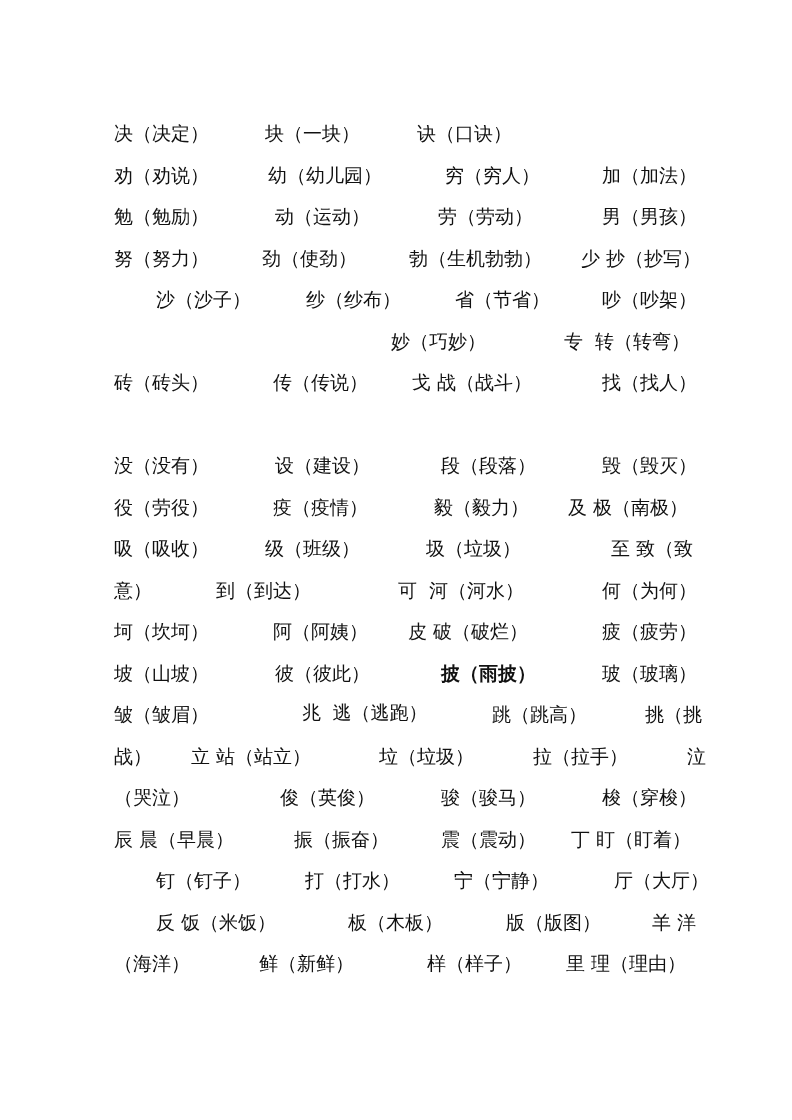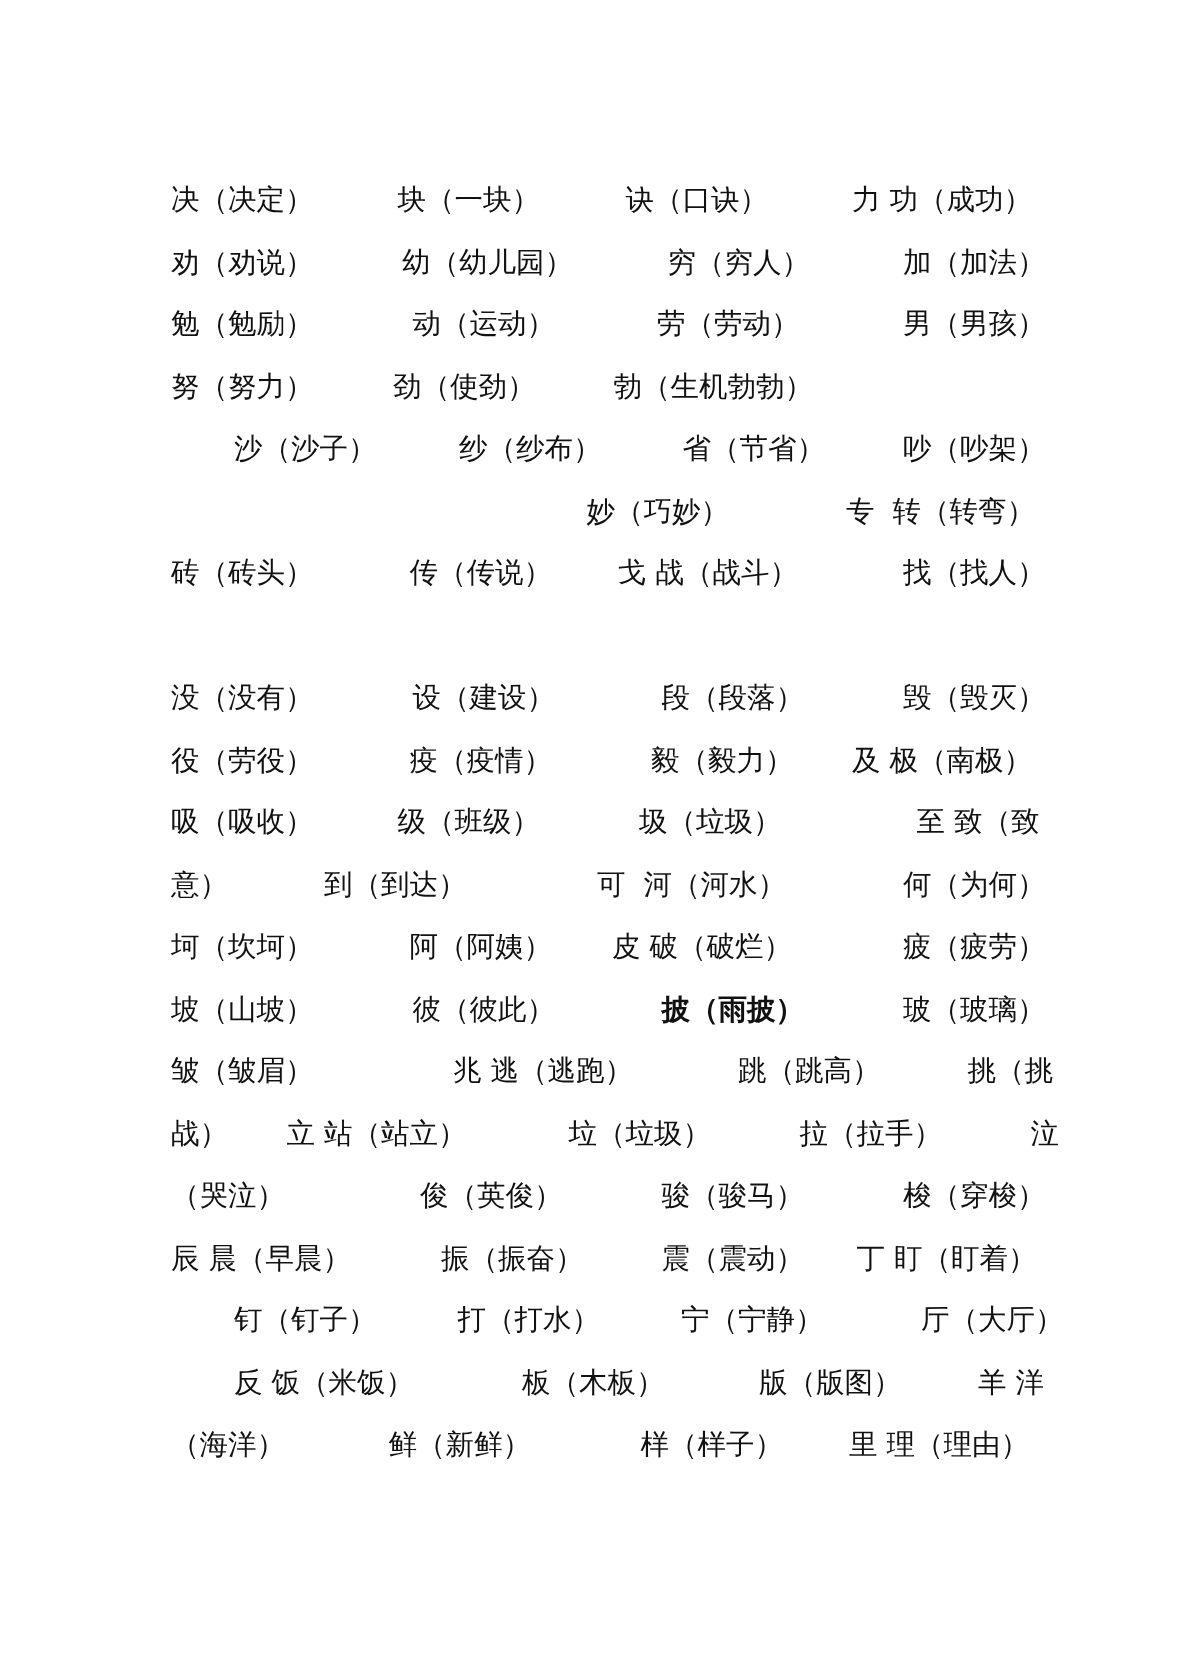--- a/index.html
+++ b/index.html
@@ -11,33 +11,33 @@
     position: absolute; left: 11px; width: 792px; height: 30px;
     font-family: "DejaVu Serif", "Liberation Serif", serif;
     font-size: 19px; color: #111; white-space: pre;
   }
   .seg { position: absolute; top: 0; line-height: 30px; }
 </style>
 </head>
 <body>
 
 <div class="page" id="page">
-    <div class="line" style="top: 118px;"><span class="seg" style="left: 103px;">决（决定）</span><span class="seg" style="left: 254px;">块（一块）</span><span class="seg" style="left: 406px;">诀（口诀）</span><span class="seg" style="left: 557px;">力 功（成功）</span></div>
+    <div class="line" style="top: 118px;"><span class="seg" style="left: 103px;">决（决定）</span><span class="seg" style="left: 254px;">块（一块）</span><span class="seg" style="left: 406px;">诀（口诀）</span></div>
     <div class="line" style="top: 160px;"><span class="seg" style="left: 103px;">劝（劝说）</span><span class="seg" style="left: 257px;">幼（幼儿园）</span><span class="seg" style="left: 434px;">穷（穷人）</span><span class="seg" style="left: 591px;">加（加法）</span></div>
     <div class="line" style="top: 201px;"><span class="seg" style="left: 103px; text-align: right;">勉（勉励）</span><span class="seg" style="left: 264px;">动（运动）</span><span class="seg" style="left: 427px;">劳（劳动）</span><span class="seg" style="left: 591px;">男（男孩）</span></div>
-    <div class="line" style="top: 243px;"><span class="seg" style="left: 103px;">努（努力）</span><span class="seg" style="left: 251px;">劲（使劲）</span><span class="seg" style="left: 398px;">勃（生机勃勃）</span></div>
+    <div class="line" style="top: 243px;"><span class="seg" style="left: 103px;">努（努力）</span><span class="seg" style="left: 251px;">劲（使劲）</span><span class="seg" style="left: 398px;">勃（生机勃勃）</span><span class="seg" style="left: 570px;">少 抄（抄写）</span></div>
     <div class="line" style="top: 284px;"><span class="seg" style="left: 145px;">沙（沙子）</span><span class="seg" style="left: 295px;">纱（纱布）</span><span class="seg" style="left: 444px;">省（节省）</span><span class="seg" style="left: 591px;">吵（吵架）</span></div>
     <div class="line" style="top: 326px;"><span class="seg" style="left: 380px;">妙（巧妙）</span><span class="seg" style="left: 553px;">专  转（转弯）</span></div>
     <div class="line" style="top: 367px;"><span class="seg" style="left: 103px;">砖（砖头）</span><span class="seg" style="left: 262px;">传（传说）</span><span class="seg" style="left: 401px;">戈 战（战斗）</span><span class="seg" style="left: 591px;">找（找人）</span></div>
     <div class="line" style="top: 450px;"><span class="seg" style="left: 103px;">没（没有）</span><span class="seg" style="left: 264px;">设（建设）</span><span class="seg" style="left: 430px;">段（段落）</span><span class="seg" style="left: 591px;">毁（毁灭）</span></div>
     <div class="line" style="top: 492px;"><span class="seg" style="left: 103px;">役（劳役）</span><span class="seg" style="left: 262px;">疫（疫情）</span><span class="seg" style="left: 423px;">毅（毅力）</span><span class="seg" style="left: 557px;">及 极（南极）</span></div>
     <div class="line" style="top: 533px;"><span class="seg" style="left: 103px;">吸（吸收）</span><span class="seg" style="left: 254px;">级（班级）</span><span class="seg" style="left: 415px;">圾（垃圾）</span><span class="seg" style="left: 600px;">至 致（致</span></div>
     <div class="line" style="top: 575px;"><span class="seg" style="left: 103px;">意）</span><span class="seg" style="left: 205px;">到（到达）</span><span class="seg" style="left: 387px;">可  河（河水）</span><span class="seg" style="left: 591px;">何（为何）</span></div>
     <div class="line" style="top: 616px;"><span class="seg" style="left: 103px;">坷（坎坷）</span><span class="seg" style="left: 262px;">阿（阿姨）</span><span class="seg" style="left: 397px;">皮 破（破烂）</span><span class="seg" style="left: 591px;">疲（疲劳）</span></div>
     <div class="line" style="top: 658px;"><span class="seg" style="left: 103px;">坡（山坡）</span><span class="seg" style="left: 264px;">彼（彼此）</span><span class="seg" style="left: 430px; font-weight: bold;">披（雨披）</span><span class="seg" style="left: 591px;">玻（玻璃）</span></div>
-    <div class="line" style="top: 699px;"><span class="seg" style="left: 103px;">皱（皱眉）</span><span class="seg" style="left: 291px;">兆 逃（逃跑）</span><span class="seg" style="left: 481px;">跳（跳高）</span><span class="seg" style="left: 634px;">挑（挑</span></div>
+    <div class="line" style="top: 699px;"><span class="seg" style="left: 103px;">皱（皱眉）</span><span class="seg" style="left: 291px; font-family: Liberation Mono, monospace;">兆 逃（逃跑）</span><span class="seg" style="left: 481px;">跳（跳高）</span><span class="seg" style="left: 634px;">挑（挑</span></div>
     <div class="line" style="top: 741px;"><span class="seg" style="left: 103px;">战）</span><span class="seg" style="left: 180px;">立 站（站立）</span><span class="seg" style="left: 368px;">垃（垃圾）</span><span class="seg" style="left: 522px;">拉（拉手）</span><span class="seg" style="left: 676px;">泣</span></div>
     <div class="line" style="top: 782px; padding-left: 29px;"><span class="seg" style="left: 103px;">（哭泣）</span><span class="seg" style="left: 269px;">俊（英俊）</span><span class="seg" style="left: 430px;">骏（骏马）</span><span class="seg" style="left: 591px;">梭（穿梭）</span></div>
     <div class="line" style="top: 824px;"><span class="seg" style="left: 103px;">辰 晨（早晨）</span><span class="seg" style="left: 283px;">振（振奋）</span><span class="seg" style="left: 430px;">震（震动）</span><span class="seg" style="left: 560px;">丁 盯（盯着）</span></div>
     <div class="line" style="top: 865px;"><span class="seg" style="left: 145px;">钉（钉子）</span><span class="seg" style="left: 294px;">打（打水）</span><span class="seg" style="left: 443px;">宁（宁静）</span><span class="seg" style="left: 603px;">厅（大厅）</span></div>
     <div class="line" style="top: 907px;"><span class="seg" style="left: 145px;">反 饭（米饭）</span><span class="seg" style="left: 337px;">板（木板）</span><span class="seg" style="left: 495px;">版（版图）</span><span class="seg" style="left: 641px;">羊 洋</span></div>
     <div class="line" style="top: 948px;"><span class="seg" style="left: 103px;">（海洋）</span><span class="seg" style="left: 248px;">鲜（新鲜）</span><span class="seg" style="left: 416px;">样（样子）</span><span class="seg" style="left: 555px;">里 理（理由）</span></div>
   </div>
 
 </body></html>

